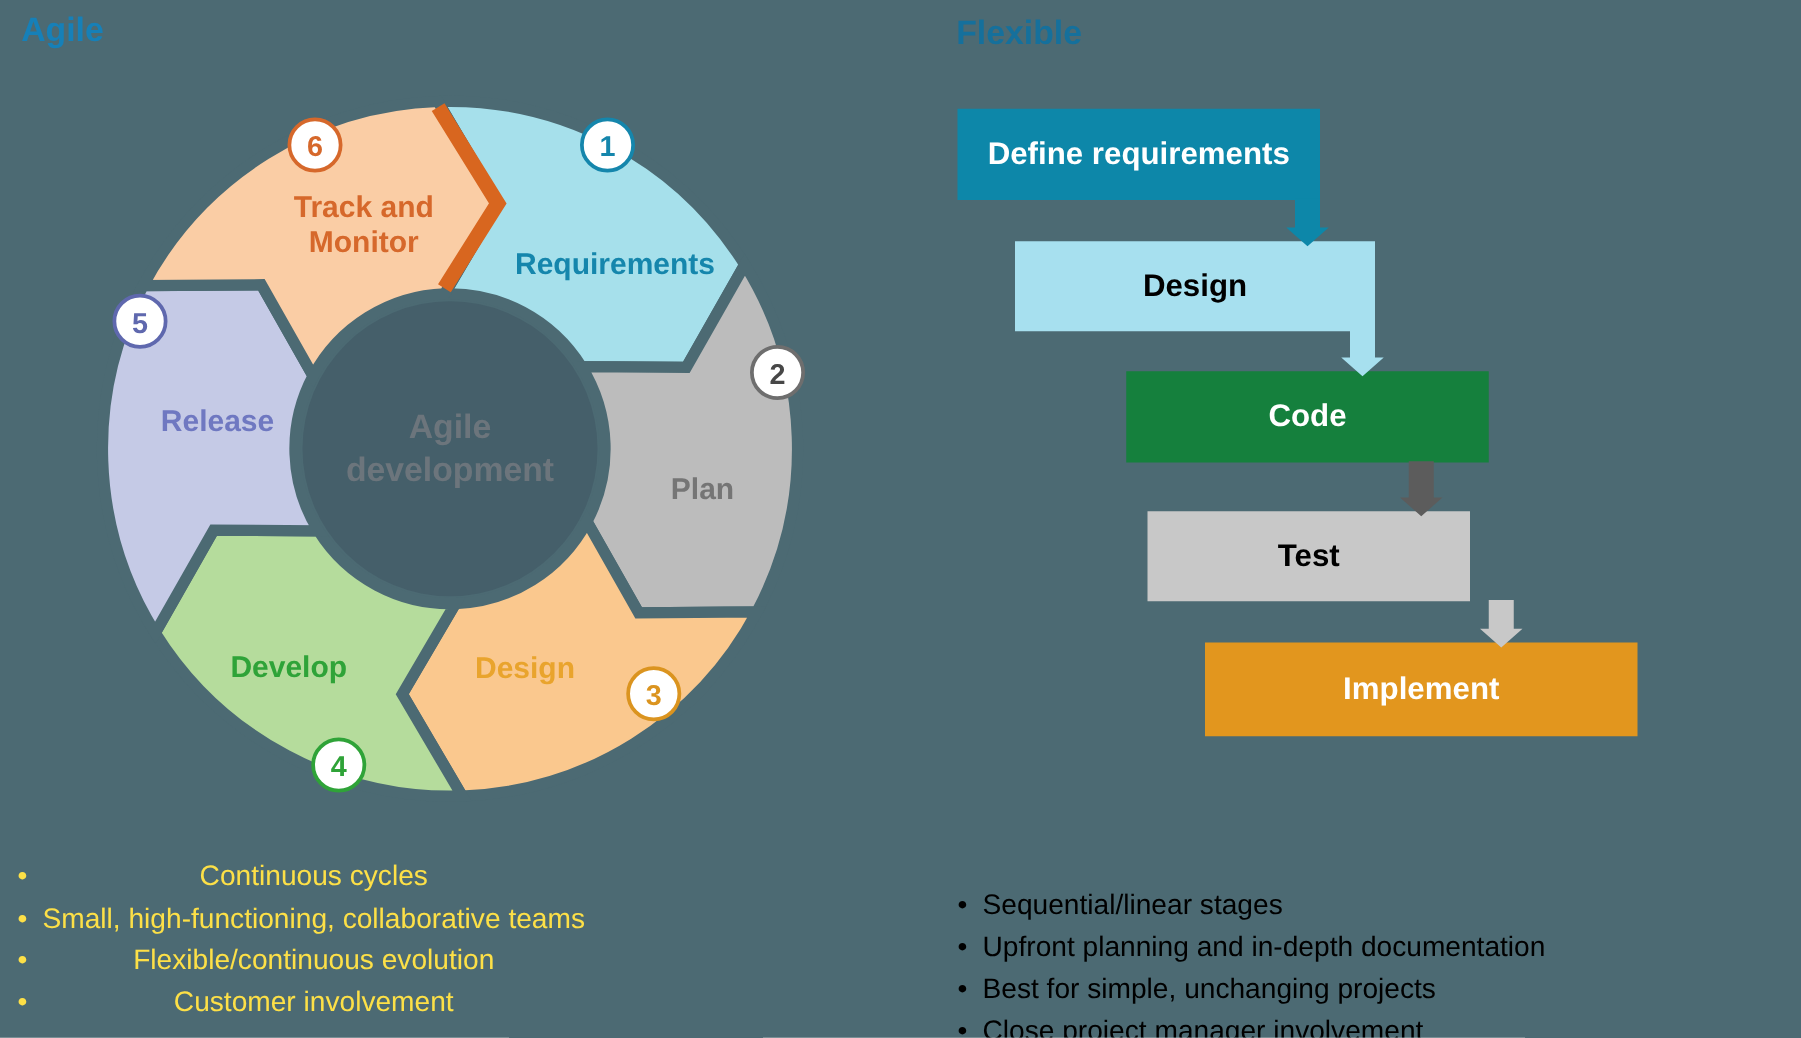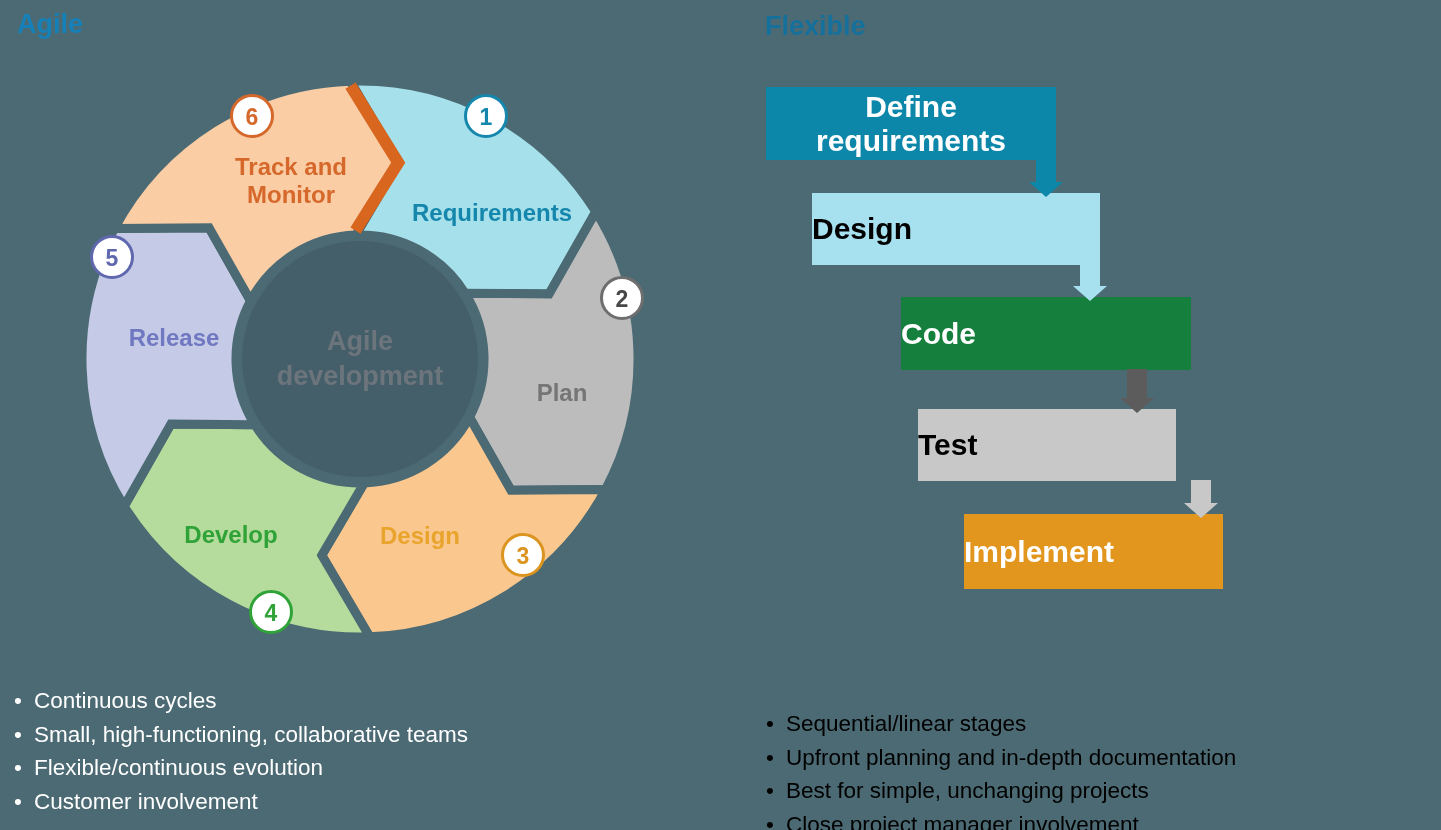--- a/index.html
+++ b/index.html
@@ -2,22 +2,22 @@
 <html><head>
 <meta charset="utf-8">
 <style>
   html,body{margin:0;padding:0;}
   body{font-family:"Liberation Sans", sans-serif;}
   #canvas{position:relative;width:1441px;height:830px;overflow:hidden;}
   .panel-title{position:absolute;font-size:27px;font-weight:bold;letter-spacing:0px;}
   #agile-title{left:17px;top:9px;}
   #waterfall-title{left:765px;top:11px;}
   #diagram-svg{position:absolute;left:0;top:0;z-index:3;pointer-events:none;}
-  .wf-step{position:absolute;z-index:2;display:flex;align-items:center;
-           font-size:30px;font-weight:bold;text-align:center;}
+  .wf-step{position:absolute;z-index:2;display:flex;align-items:center;justify-content:center;
+           font-size:25px;font-weight:bold;text-align:center;}
   .bullet-list{position:absolute;list-style:none;margin:0;padding:0;z-index:4;}
   #agile-bullets{left:14px;top:684px;}
   #waterfall-bullets{left:766px;top:684px;margin-top:23px;}
   .bullet-list li{position:relative;padding-left:20px;font-size:22.5px;line-height:33.6px;white-space:nowrap;}
   .bullet-list li::before{content:"\2022";position:absolute;left:0;top:0;font-size:22.5px;}
 </style>
 </head>
 <body>
 
 <div id="canvas" style="background: rgb(76, 106, 115);">
@@ -31,21 +31,21 @@
   </div>
   <div class="wf-step" style="left: 812px; top: 193px; width: 288px; height: 72px; background: rgb(167, 224, 239); color: rgb(0, 0, 0);">
     <span>Design</span>
   </div>
   <div class="wf-step" style="left: 857px; top: 297px; width: 290px; height: 73px; background: #15803d; color: rgb(255, 255, 255); margin-left: 44px;">
     <span>Code</span>
   </div>
   <div class="wf-step" style="left: 918px; top: 409px; width: 258px; height: 72px; background: rgb(200, 200, 200); color: rgb(0, 0, 0);">
     <span>Test</span>
   </div>
-  <div class="wf-step" style="left: 964px; top: 514px; width: 259px; height: 75px; background: rgb(226, 150, 30); color: rgb(255, 255, 255);">
+  <div class="wf-step" style="left: 964px; top: 514px; width: 346px; height: 75px; background: rgb(226, 150, 30); color: rgb(255, 255, 255);">
     <span>Implement</span>
   </div>
 
   <svg id="diagram-svg" width="1441" height="830" viewBox="0 0 1441 830">
       <path d="M350.3 81.2 A278 278 0 0 1 595.8 211.7 L549.1 293.9 L465.2 293.3 A124 124 0 0 0 355.7 235.1 L398.2 162.7 Z" fill="#A6E0EB" stroke="#4C6A73" stroke-width="9" stroke-linejoin="miter"></path>
       <path d="M595.8 211.7 A278 278 0 0 1 605.5 489.5 L510.9 490.2 L469.5 417.2 A124 124 0 0 0 465.2 293.3 L549.1 293.9 Z" fill="#BCBCBC" stroke="#4C6A73" stroke-width="9" stroke-linejoin="miter"></path>
       <path d="M605.5 489.5 A278 278 0 0 1 369.7 636.8 L321.8 555.3 L364.3 482.9 A124 124 0 0 0 469.5 417.2 L510.9 490.2 Z" fill="#FAC88E" stroke="#4C6A73" stroke-width="9" stroke-linejoin="miter"></path>
       <path d="M369.7 636.8 A278 278 0 0 1 124.2 506.3 L170.9 424.1 L254.8 424.7 A124 124 0 0 0 364.3 482.9 L321.8 555.3 Z" fill="#B5DC9C" stroke="#4C6A73" stroke-width="9" stroke-linejoin="miter"></path>
       <path d="M124.2 506.3 A278 278 0 0 1 114.5 228.5 L209.1 227.8 L250.5 300.8 A124 124 0 0 0 254.8 424.7 L170.9 424.1 Z" fill="#C5CAE6" stroke="#4C6A73" stroke-width="9" stroke-linejoin="miter"></path>
       <path d="M114.5 228.5 A278 278 0 0 1 350.3 81.2 L398.2 162.7 L355.7 235.1 A124 124 0 0 0 250.5 300.8 L209.1 227.8 Z" fill="#FACDA5" stroke="#4C6A73" stroke-width="9" stroke-linejoin="miter"></path>
@@ -71,21 +71,21 @@
       <circle cx="112" cy="257" r="20.5" fill="#FFFFFF" stroke="#5F68AE" stroke-width="3"></circle>
       <text x="112" y="258" text-anchor="middle" dominant-baseline="central" font-size="23" font-weight="bold" fill="#5F68AE">5</text>
       <circle cx="252" cy="116" r="20.5" fill="#FFFFFF" stroke="#D6682B" stroke-width="3"></circle>
       <text x="252" y="117" text-anchor="middle" dominant-baseline="central" font-size="23" font-weight="bold" fill="#D6682B">6</text>
       <path d="M1036 159 L1056 159 L1056 182 L1063 182 L1046 197 L1029 182 L1036 182 Z" fill="#0D87A9"></path>
       <path d="M1080 264 L1100 264 L1100 286 L1107 286 L1090 301 L1073 286 L1080 286 Z" fill="#A7E0EF"></path>
       <path d="M1127 369 L1147 369 L1147 398 L1154 398 L1137 413 L1120 398 L1127 398 Z" fill="#5C5C5C"></path>
       <path d="M1191 480 L1211 480 L1211 503 L1218 503 L1201 518 L1184 503 L1191 503 Z" fill="#C8C8C8"></path>
     </svg>
 
-  <ul id="agile-bullets" class="bullet-list" style="color: #ffffff;">
+  <ul id="agile-bullets" class="bullet-list" style="color: #fde047; text-align: center;">
     <li>Continuous cycles</li>
     <li>Small, high-functioning, collaborative teams</li>
     <li>Flexible/continuous evolution</li>
     <li>Customer involvement</li>
   </ul>
 
   <ul id="waterfall-bullets" class="bullet-list" style="color: rgb(0, 0, 0);">
     <li>Sequential/linear stages</li>
     <li>Upfront planning and in-depth documentation</li>
     <li>Best for simple, unchanging projects</li>

